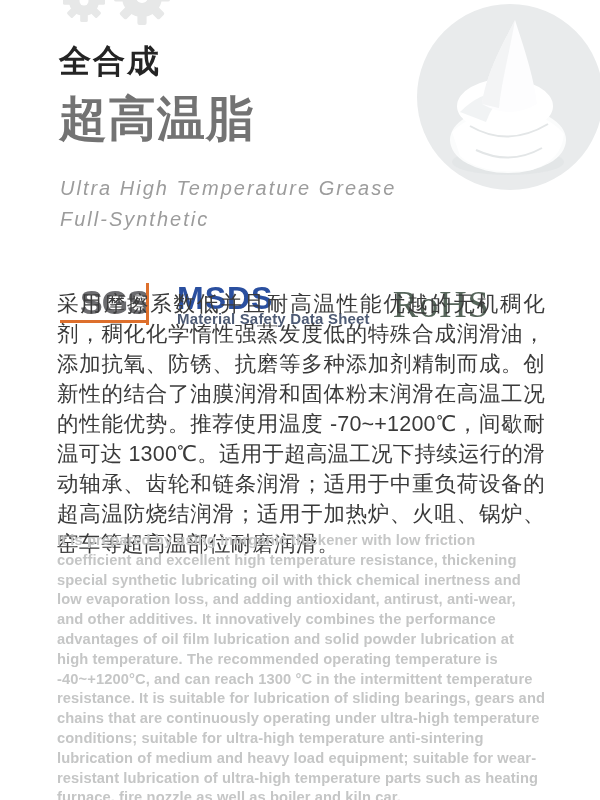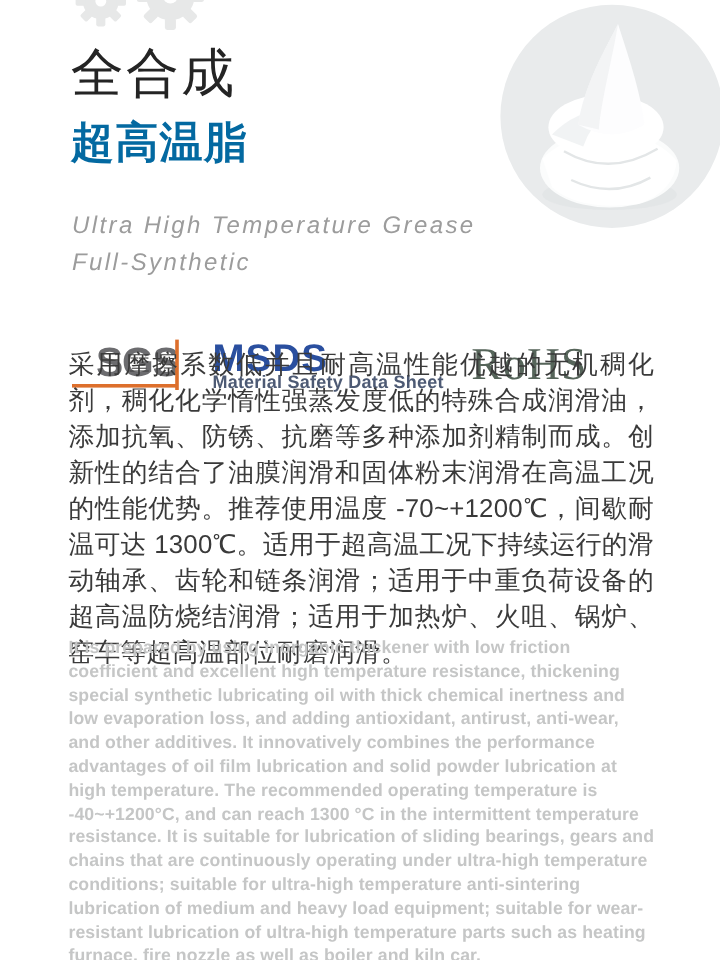--- a/index.html
+++ b/index.html
@@ -10,22 +10,22 @@
   .page{position:absolute;inset:0;}
 
   
   .gears{position:absolute;left:52px;top:0;width:140px;height:34px;}
 
   
   .photo{position:absolute;left:412px;top:0px;width:200px;height:200px;}
 
   
   .title{position:absolute;left:59px;top:33px;}
-  .t1{font-size:44px;line-height:57px;font-weight:400;color:#242424;letter-spacing:2px;}
-  .t2{font-size:36px;line-height:58px;font-weight:800;color:#0369a1;letter-spacing:1px;}
+  .t1{font-size:32px;line-height:57px;font-weight:700;color:#242424;letter-spacing:2px;}
+  .t2{font-size:48px;line-height:58px;font-weight:800;color:#737373;letter-spacing:1px;}
 
   .subtitle{position:absolute;left:60px;top:173px;color:#9c9c9c;font-style:italic;
     font-size:20px;line-height:31px;letter-spacing:2px;}
 
   
   .certs{position:absolute;left:60px;top:243px;display:flex;align-items:flex-start;margin-top:40px;}
   .sgs{position:relative;width:90px;height:42px;flex:0 0 auto;}
   .sgs-text{position:absolute;left:20px;bottom:6px;font-weight:bold;font-size:34px;line-height:1;
     color:#6c6c6f;letter-spacing:-1px;}
   .sgs-underline{position:absolute;left:0;bottom:2px;width:88px;height:3px;background:#dd6f2c;}

